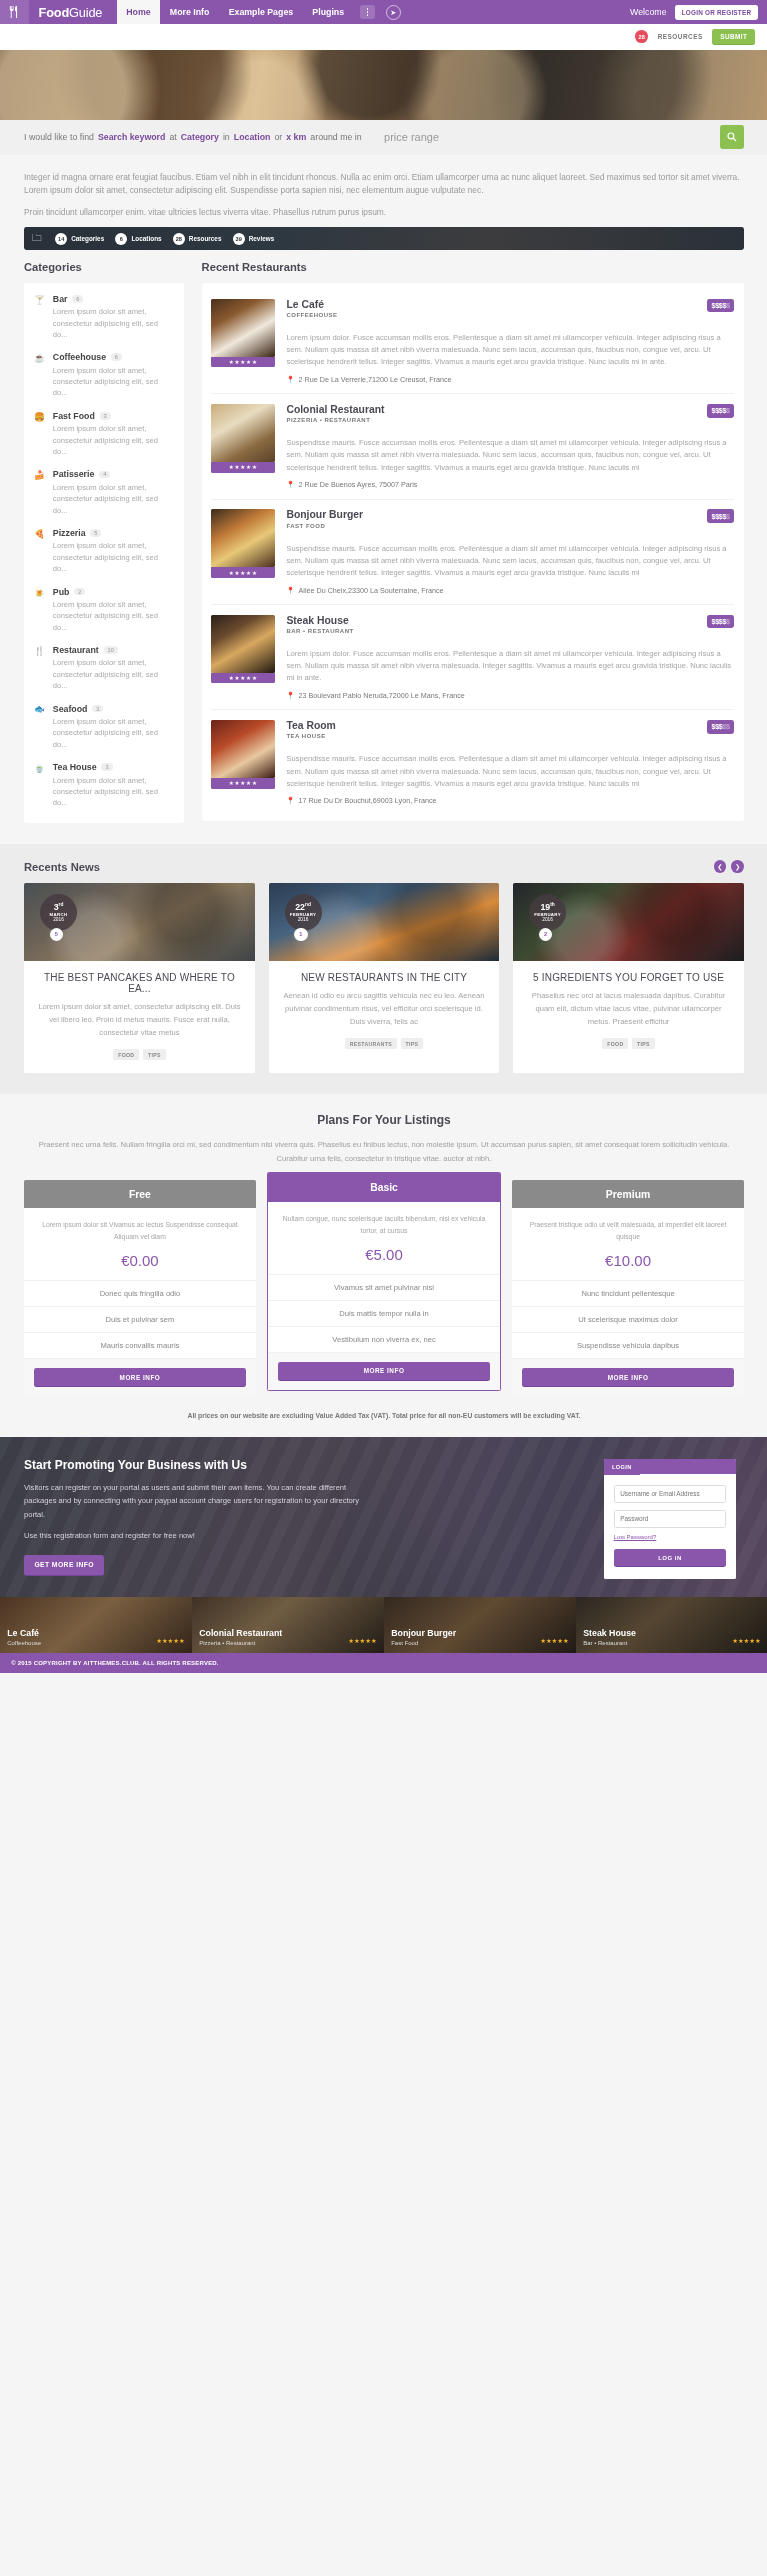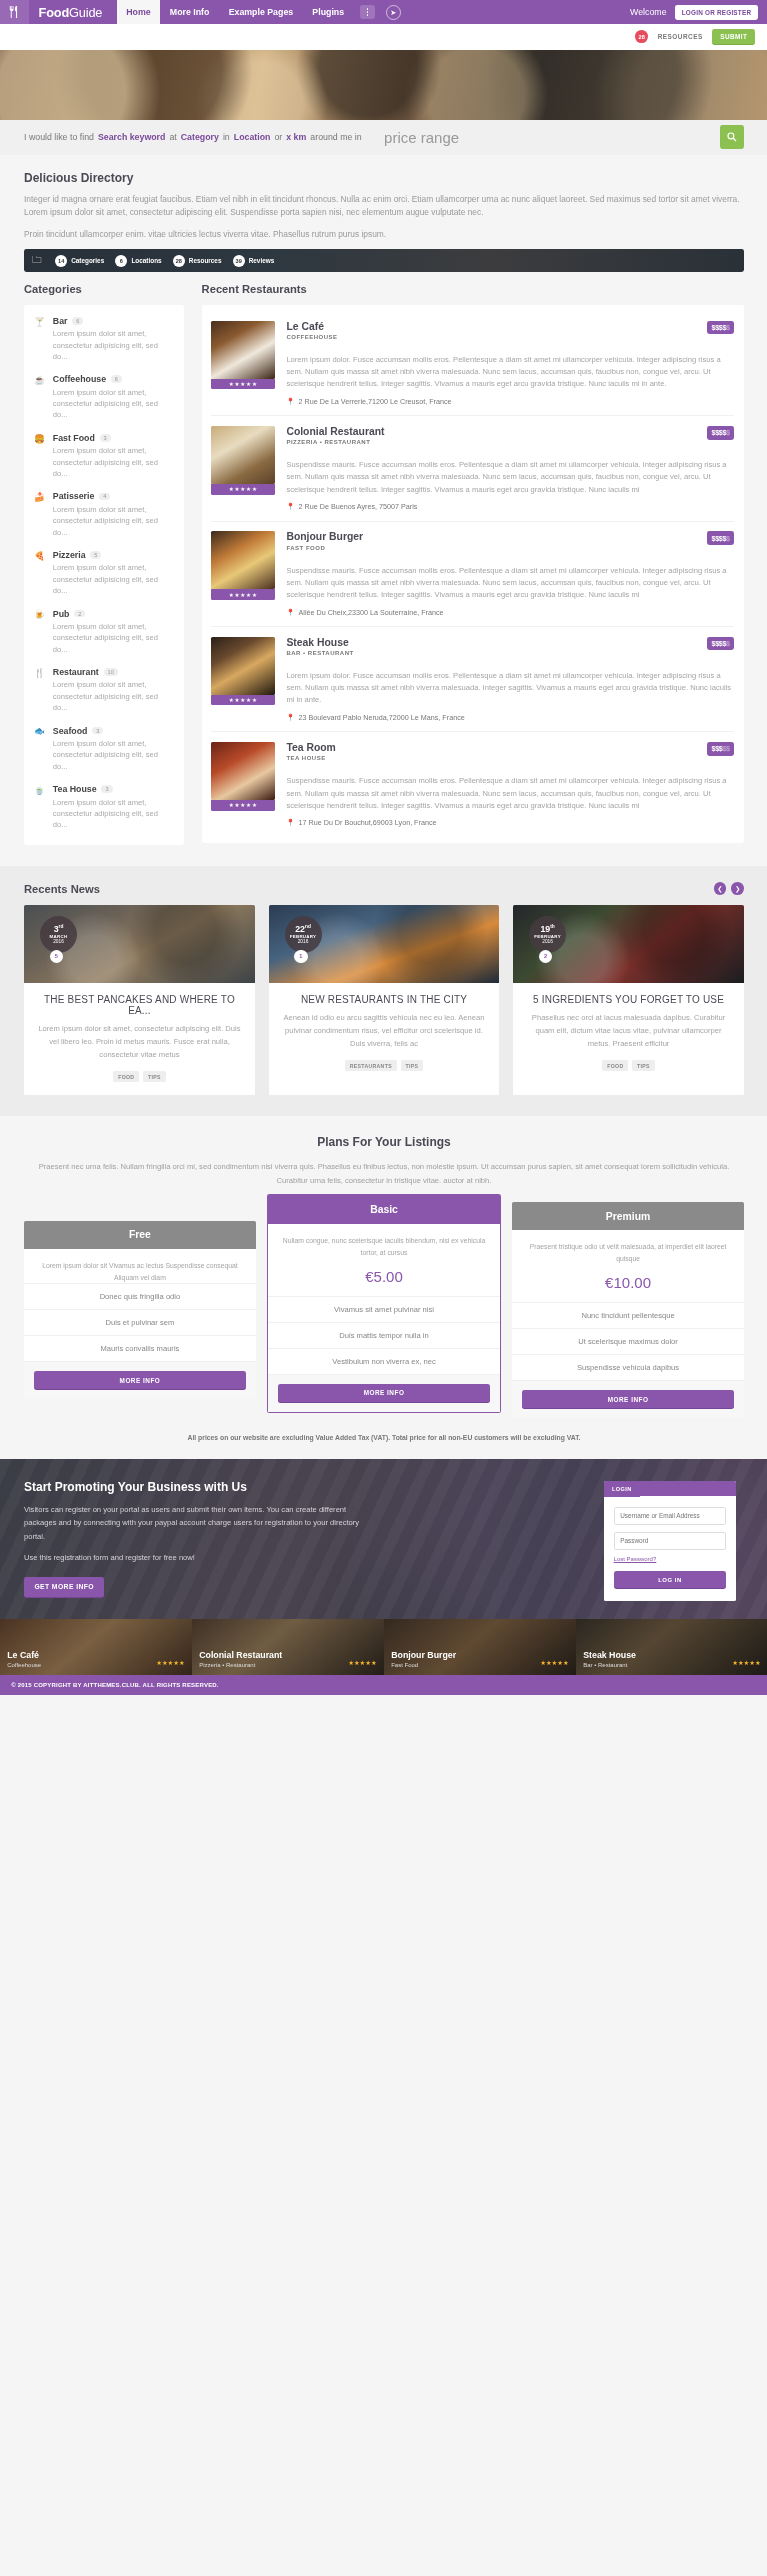--- a/index.html
+++ b/index.html
@@ -58,21 +58,21 @@
       radial-gradient(circle at 62% 65%, rgba(220,195,150,.4) 0 10%, transparent 15%),
       radial-gradient(circle at 78% 35%, rgba(40,35,30,.5) 0 13%, transparent 19%),
       radial-gradient(circle at 92% 70%, rgba(230,205,160,.35) 0 10%, transparent 16%);
   }
 
   
   .searchbar { background: #f0f0f0; height: 35px; display: flex; align-items: center; }
   .searchbar .inner { width: 720px; margin: 0 auto; display: flex; align-items: center; }
   .sq { font-size: 8.8px; color: #777; }
   .sf { font-size: 8.8px; color: #7a4a9b; font-weight: bold; margin: 0 4px; cursor: pointer; }
-  .sp { font-size: 15px; color: #999; margin-left: 22.4px; }
+  .sp { font-size: 11px; color: #999; margin-left: 22.4px; }
   .search-go { margin-left: auto; width: 24px; height: 24px; background: #8cc152;
                border-radius: 2.4px; color: #fff; display: flex; align-items: center;
                justify-content: center; font-size: 10.4px; cursor: pointer; }
 
   
   .dir { background: #f5f5f5; padding: 16px 0 11.2px; }
   .dir-row { display: flex; gap: 17.6px; }
   .paris-card { width: 84px; height: 100px; border-radius: 3.2px; overflow: hidden;
                 position: relative; flex: none;
                 background: linear-gradient(160deg,#2b3340 0%,#1c2430 45%,#3a3028 100%); }
@@ -293,21 +293,20 @@
           <line x1="10" y1="10" x2="15" y2="15"></line>
         </svg>
     </span>
   </div>
 </div>
 
 <div class="dir">
   <div class="wrap">
     <div class="dir-row">
       <div class="dir-body">
-        <h2>Delicious Directory</h2>
         <p>Integer id magna ornare erat feugiat faucibus. Etiam vel nibh in elit tincidunt rhoncus. Nulla ac enim orci. Etiam ullamcorper urna ac nunc aliquet laoreet. Sed maximus sed tortor sit amet viverra. Lorem ipsum dolor sit amet, consectetur adipiscing elit. Suspendisse porta sapien nisi, nec elementum augue vulputate nec.</p>
         <p>Proin tincidunt ullamcorper enim. vitae ultricies lectus viverra vitae. Phasellus rutrum purus ipsum.</p>
         <div class="statbar">
           <span class="folder">🗀</span>
           <span class="stat">
             <span class="num">14</span>
             <span class="lbl">Categories</span>
           </span>
           <span class="stat">
             <span class="num">6</span>
@@ -613,20 +612,21 @@
 
 <div class="plans">
   <div class="wrap">
     <h2>Plans For Your Listings</h2>
     <div class="intro">Praesent nec urna felis. Nullam fringilla orci mi, sed condimentum nisi viverra quis. Phasellus eu finibus lectus, non molestie ipsum. Ut accumsan purus sapien, sit amet consequat lorem sollicitudin vehicula. Curabitur urna felis, consectetur in tristique vitae. auctor at nibh.</div>
     <div class="plan-grid">
 
       <div class="plan">
         <div class="plan-hd">Free</div>
         <div class="plan-desc">Lorem ipsum dolor sit Vivamus ac lectus Suspendisse consequat Aliquam vel diam</div>
+        <div class="plan-price">€0.00</div>
         <div class="plan-feat">Donec quis fringilla odio</div>
         <div class="plan-feat">Duis et pulvinar sem</div>
         <div class="plan-feat">Mauris convallis mauris</div>
         <div class="plan-foot">
             <button class="plan-btn">MORE INFO</button>
           </div>
       </div>
 
       <div class="plan feat">
         <div class="plan-hd">Basic</div>

